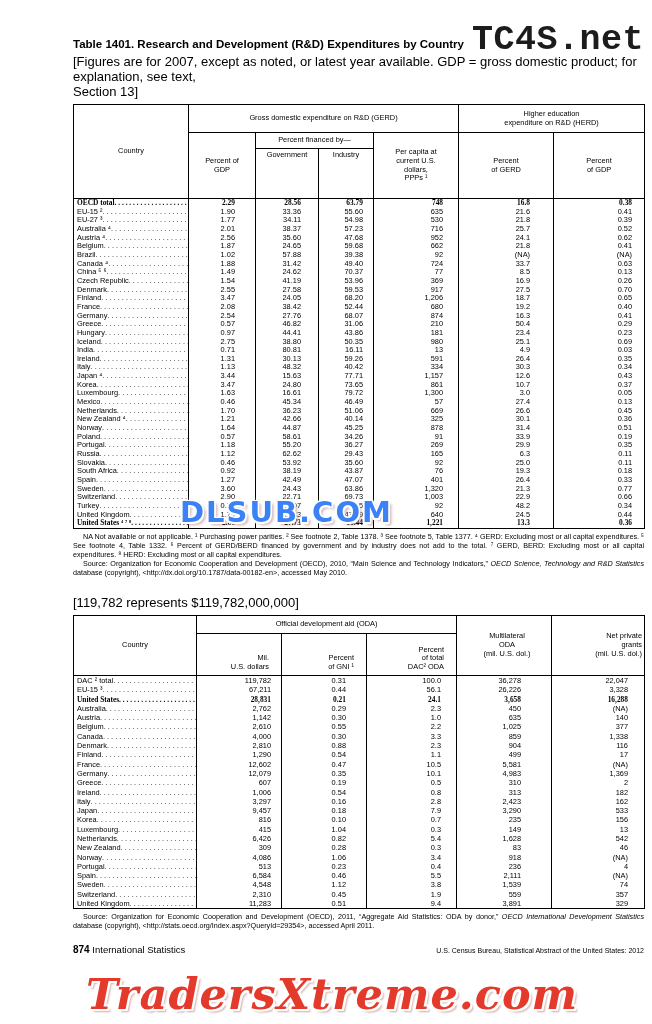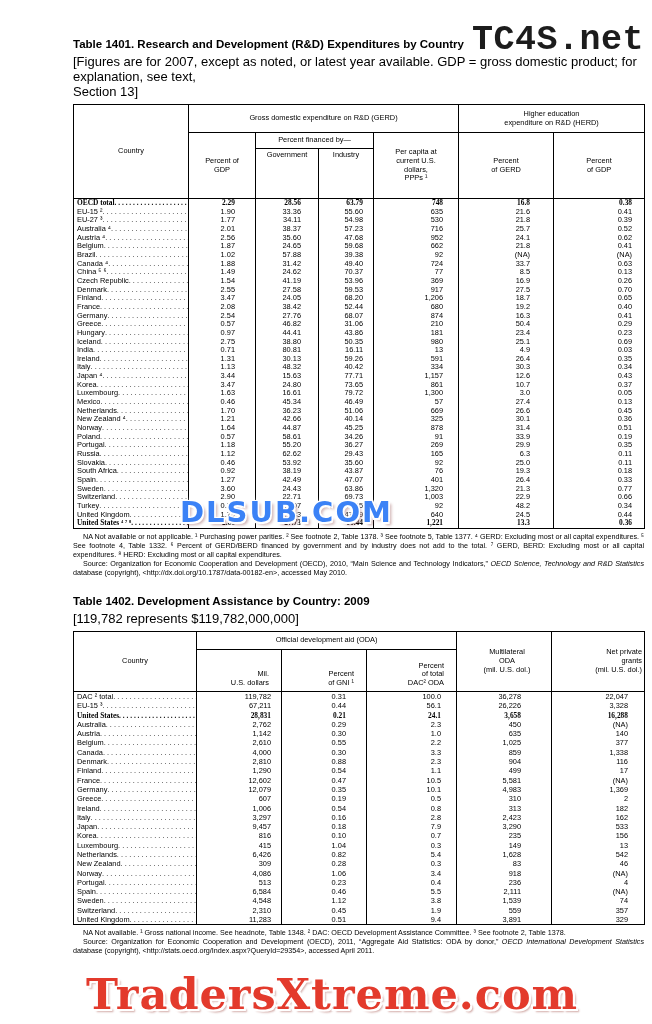--- a/index.html
+++ b/index.html
@@ -76,20 +76,21 @@
     top:495px;left:180px;font-family:"DejaVu Sans",sans-serif;font-weight:bold;
     font-size:29px;color:#3b82f6;letter-spacing:2px;
     text-shadow:-1.5px -1.5px 0 #fff,1.5px -1.5px 0 #fff,-1.5px 1.5px 0 #fff,1.5px 1.5px 0 #fff,
       0 0 5px rgba(255,255,255,.85),3px 3px 3px rgba(100,0,0,.35);
   }
   .wm-bottom{
     top:969px;left:86px;font-family:"DejaVu Serif",serif;font-weight:bold;
     font-size:43px;color:#e33a2c;letter-spacing:1px;
     text-shadow:-2px -2px 0 #fff,2px -2px 0 #fff,-2px 2px 0 #fff,2px 2px 0 #fff,
       0 0 6px rgba(255,255,255,.9),3px 3px 2px rgba(130,20,10,.4);
+    font-style:italic;
   }
 </style>
 </head>
 <body>
 
 <div class="wm wm-top">TC4S.net</div>
 <div class="wm wm-mid">DLSUB.COM</div>
 <div class="wm wm-bottom">TradersXtreme.com</div>
 
 <div class="content">
@@ -669,21 +670,20 @@
         </tbody>
     </table>
 
     <div class="fns" id="fn1401">
         <div class="fn"><span>NA Not available or not applicable. ¹ Purchasing power parities. ² See footnote 2, Table 1378. ³ See footnote 5, Table 1377. ⁴ GERD: Excluding most or all capital expenditures. ⁵ See footnote 4, Table 1332. ⁶ Percent of GERD/BERD financed by government and by industry does not add to the total. ⁷ GERD, BERD: Excluding most or all capital expenditures. ⁸ HERD: Excluding most or all capital expenditures.</span></div>
         <div class="fn"><span>Source: Organization for Economic Cooperation and Development (OECD), 2010, “Main Science and Technology Indicators,” </span><span class="it">OECD Science, Technology and R&amp;D Statistics</span><span> database (copyright), &lt;http://dx.doi.org/10.1787/data-00182-en&gt;, accessed May 2010.</span></div>
       </div>
   </section>
 
   <section id="sec1402">
-    <h1 class="tbl-title">Table 1402. Development Assistance by Country: 2009</h1>
     <p class="headnote">[119,782 represents $119,782,000,000]</p>
 
     <table class="dtable" id="t1402">
       <colgroup>
         <col class="c0">
           <col class="c1">
           <col class="c2">
           <col class="c3">
           <col class="c4">
           <col class="c5">
@@ -1032,19 +1032,25 @@
             <td class="num">11,283</td>
             <td class="num">0.51</td>
             <td class="num">9.4</td>
             <td class="num">3,891</td>
             <td class="num">329</td>
           </tr>
         </tbody>
     </table>
 
     <div class="fns" id="fn1402">
-        <div class="fn"><span>NA Not available. ¹ Gross national income. See headnote, Table 1348. ² DAC: OECD Development Assistance Committee. ³ See footnote 2, Table 1378.</span></div>
         <div class="fn"><span>Source: Organization for Economic Cooperation and Development (OECD), 2011, “Aggregate Aid Statistics: ODA by donor,” </span><span class="it">OECD International Development Statistics</span><span> database (copyright), &lt;http://stats.oecd.org/Index.aspx?QueryId=29354&gt;, accessed April 2011.</span></div>
       </div>
   </section>
 
+  <div class="pagefoot">
+    <div class="pageno-line">
+      <span class="pn">874</span>
+      <span>International Statistics</span>
+    </div>
+    <div class="credit">U.S. Census Bureau, Statistical Abstract of the United States: 2012</div>
+  </div>
 
 </div>
 
 </body></html>

